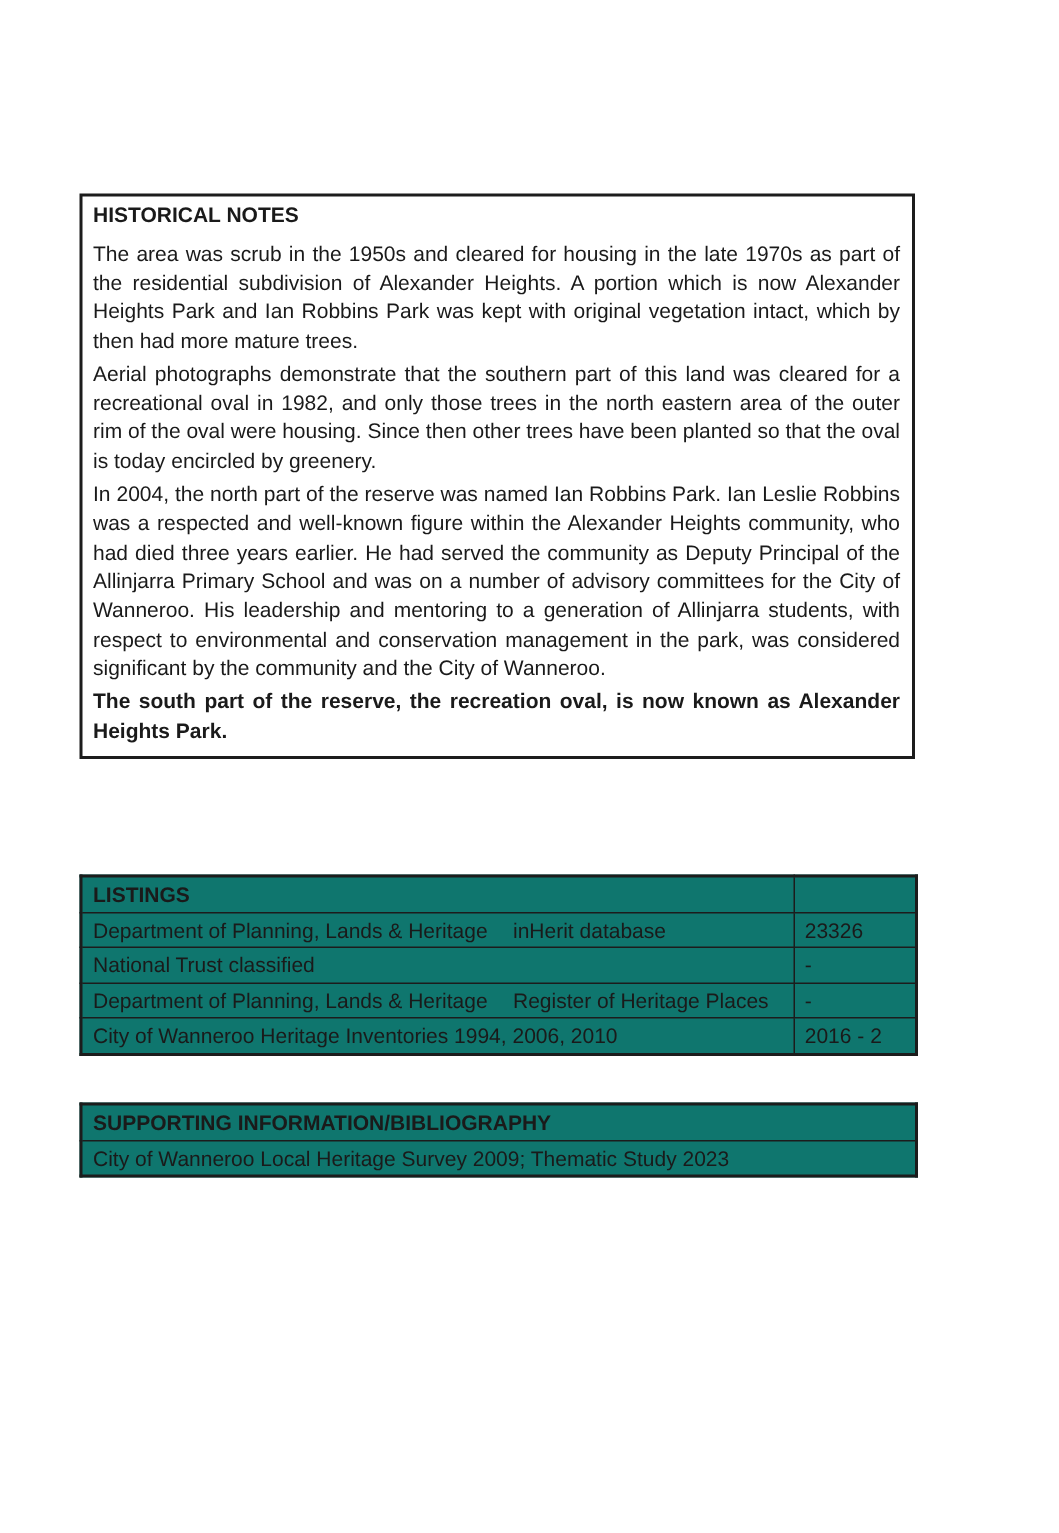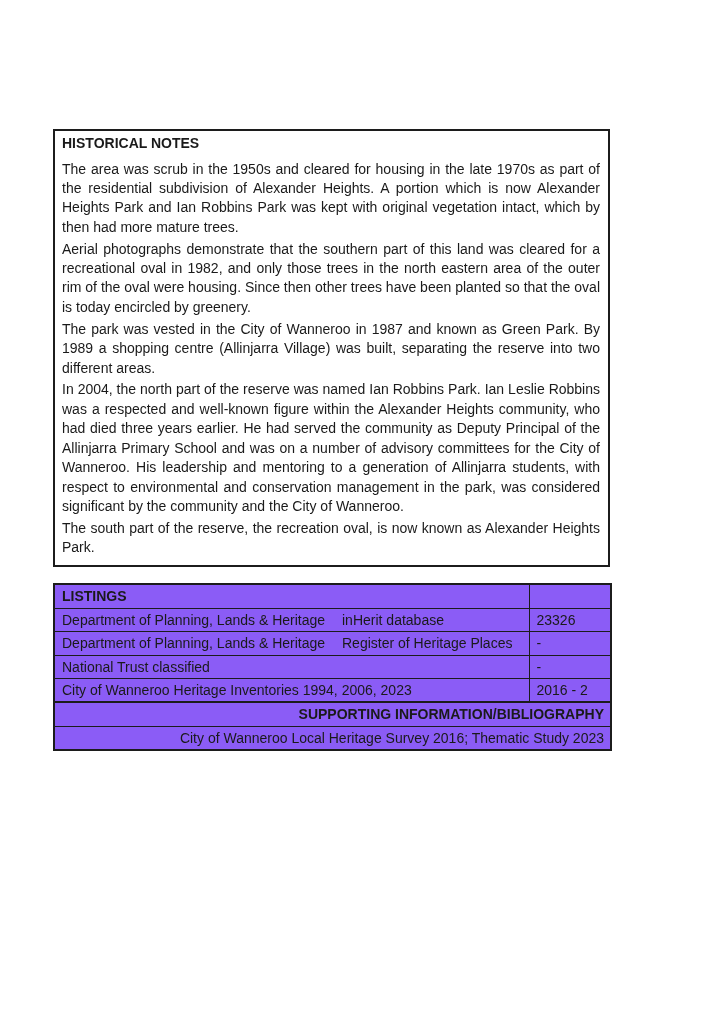--- a/index.html
+++ b/index.html
@@ -33,101 +33,100 @@
     font-weight: bold;
     margin: 0 0 6px 0;
     white-space: nowrap;
   }
   .notes-box p {
     font-size: 14px;
     line-height: 19.4px;
     margin: 0 0 2.5px 0;
     text-align: justify;
   }
-  .notes-box p:last-child { margin-bottom: 1px; }
+  .notes-box p:last-child { margin-bottom: 1px; font-weight: bold; }
 
   
   table.doc-table {
     position: absolute;
     left: 53px;
     width: 557px;
     border-collapse: collapse;
     table-layout: fixed;
-    background: #8b5cf6;
+    background: #0f766e;
   }
   table.doc-table td {
     border: 1.5px solid #1c1c1c;
     font-size: 14px;
     height: 22.5px;
     padding: 0 6px 0 7px;
     vertical-align: middle;
     overflow: hidden;
     white-space: nowrap;
   }
   table.doc-table { border: 2px solid #1c1c1c; }
   .listings-table { top: 583px; }
-  .supporting-table { top: 701px; text-align: right; }
+  .supporting-table { top: 735px; }
   td.bold-cell { font-weight: bold; }
   .org-seg {
     display: inline-block;
     min-width: 280px;
     vertical-align: bottom;
   }
   .reg-seg { display: inline-block; vertical-align: bottom; text-align: right; }
 </style>
 </head>
 <body>
 
 <div class="page">
 
   <div class="notes-box">
     <div class="section-title">HISTORICAL NOTES</div>
     <p>The area was scrub in the 1950s and cleared for housing in the late 1970s as part of the residential subdivision of Alexander Heights. A portion which is now Alexander Heights Park and Ian Robbins Park was kept with original vegetation intact, which by then had more mature trees.</p>
     <p>Aerial photographs demonstrate that the southern part of this land was cleared for a recreational oval in 1982, and only those trees in the north eastern area of the outer rim of the oval were housing. Since then other trees have been planted so that the oval is today encircled by greenery.</p>
-    <p>The park was vested in the City of Wanneroo in 1987 and known as Green Park. By 1989 a shopping centre (Allinjarra Village) was built, separating the reserve into two different areas.</p>
     <p>In 2004, the north part of the reserve was named Ian Robbins Park. Ian Leslie Robbins was a respected and well-known figure within the Alexander Heights community, who had died three years earlier.  He had served the community as Deputy Principal of the Allinjarra Primary School and was on a number of advisory committees for the City of Wanneroo.  His leadership and mentoring to a generation of Allinjarra students, with respect to environmental and conservation management in the park, was considered significant by the community and the City of Wanneroo.</p>
     <p>The south part of the reserve, the recreation oval, is now known as Alexander Heights Park.</p>
   </div>
 
   <table class="doc-table listings-table">
     <colgroup>
       <col style="width:475px">
       <col style="width:82px">
     </colgroup>
     <tbody>
       <tr>
         <td class="bold-cell">LISTINGS</td>
         <td></td>
       </tr>
       <tr>
         <td><span class="org-seg">Department of Planning, Lands &amp; Heritage</span><span class="reg-seg">inHerit database</span></td>
         <td>23326</td>
       </tr>
       <tr>
+        <td><span>National Trust classified</span></td>
+        <td>-</td>
+      </tr>
+      <tr>
         <td><span class="org-seg">Department of Planning, Lands &amp; Heritage</span><span class="reg-seg">Register of Heritage Places</span></td>
         <td>-</td>
       </tr>
       <tr>
-        <td><span>National Trust classified</span></td>
-        <td>-</td>
-      </tr>
-      <tr>
-        <td><span>City of Wanneroo Heritage Inventories 1994, 2006, 2023</span></td>
+        <td><span>City of Wanneroo Heritage Inventories 1994, 2006, 2010</span></td>
         <td>2016 - 2</td>
       </tr>
     </tbody>
   </table>
 
   <table class="doc-table supporting-table">
     <colgroup>
       <col style="width:557px">
     </colgroup>
     <tbody>
       <tr>
         <td class="bold-cell">SUPPORTING INFORMATION/BIBLIOGRAPHY</td>
       </tr>
       <tr>
-        <td>City of Wanneroo Local Heritage Survey 2016; Thematic Study 2023</td>
+        <td>City of Wanneroo Local Heritage Survey 2009; Thematic Study 2023</td>
       </tr>
     </tbody>
   </table>
 
 </div>
 
 </body></html>

